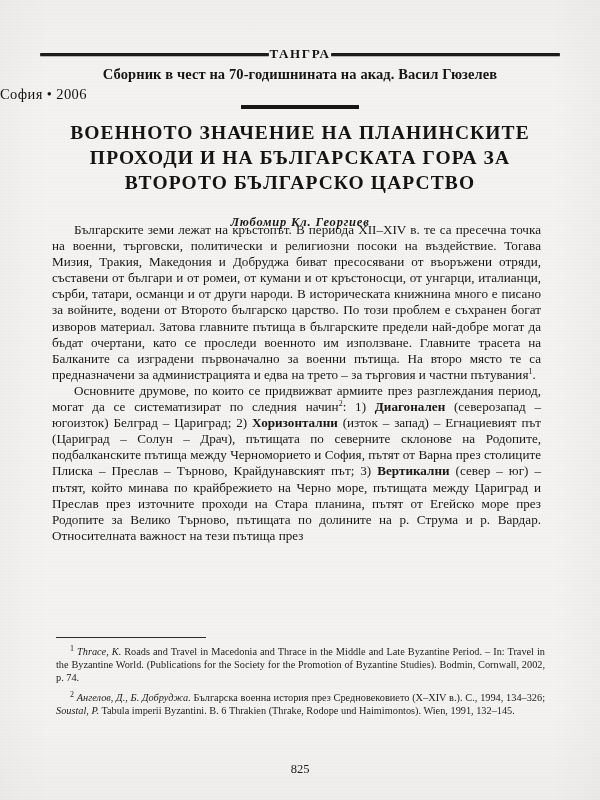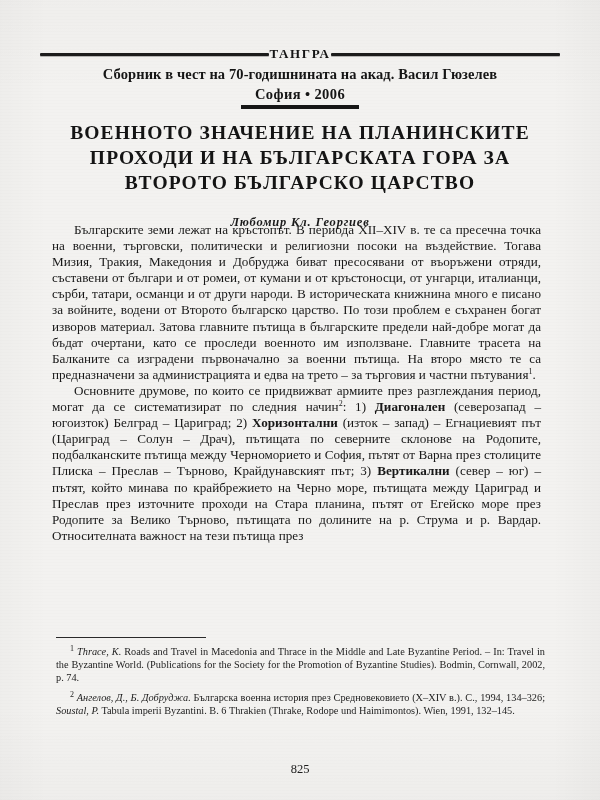--- a/index.html
+++ b/index.html
@@ -70,23 +70,23 @@
     font-size: 14.5px;
     font-weight: bold;
     color: #151515;
     letter-spacing: .1px;
   }
   .city-line {
     position: absolute;
     left: 0;
     top: 86px;
     width: 600px;
-    text-align: center;
+    text-align: left;
     font-size: 14.5px;
-    font-weight: bold;
+    font-weight: normal;
     color: #151515;
     letter-spacing: .4px;
   }
   .city-rule {
     position: absolute;
     left: 241px;
     top: 105px;
     width: 118px;
     height: 4px;
     background: #161616;

